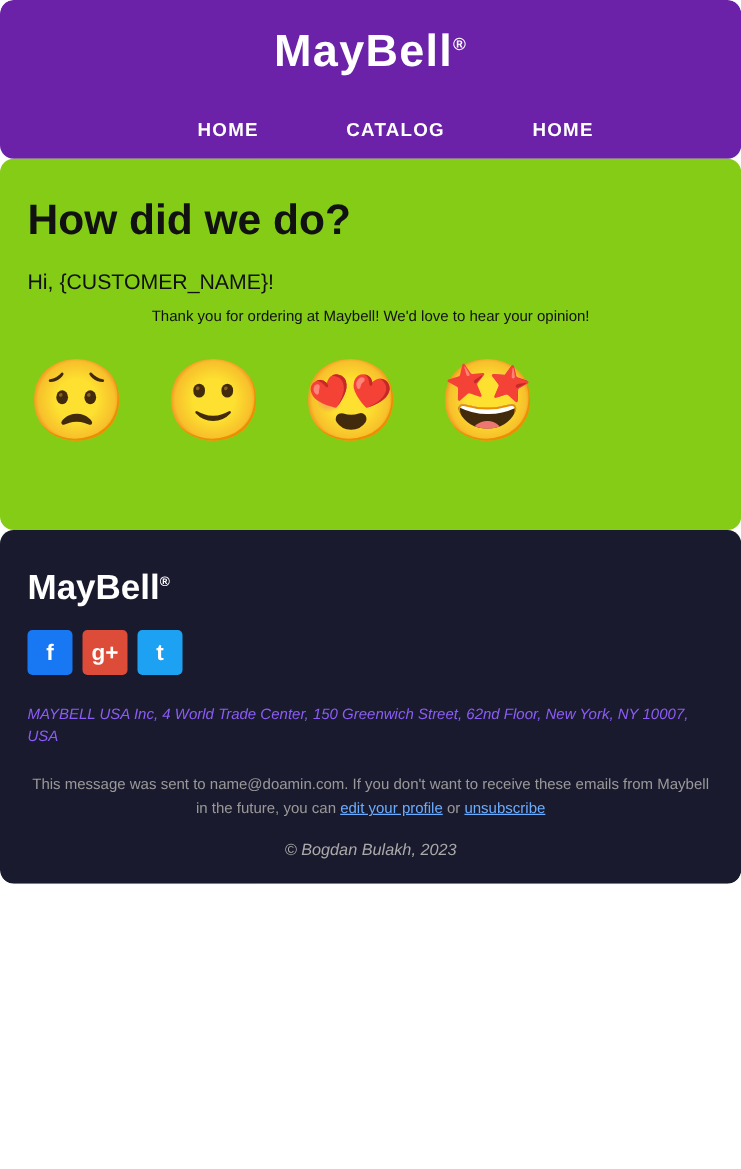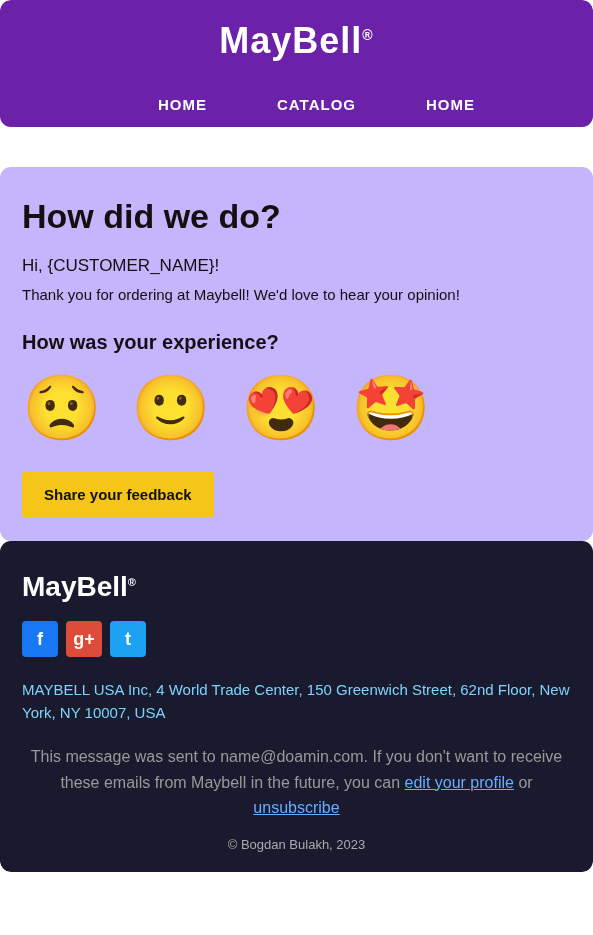--- a/index.html
+++ b/index.html
@@ -33,39 +33,39 @@
       color: #fff;
       text-decoration: none;
       font-size: 15px;
       font-weight: 600;
       letter-spacing: 1px;
       padding-left: 40px;
     }
 
     
     .main {
-      padding: 30px 22px 24px 22px;
-      background: #c4b5fd;
-      margin-top: 40px;
+      padding: 30px 22px 40px 22px;
+      background: #84cc16;
     }
     .main h1 {
       font-size: 34px;
       font-weight: bold;
       color: #111;
       margin-bottom: 20px;
     }
     .greeting {
       font-size: 17px;
       color: #111;
       margin-bottom: 10px;
     }
     .thank-you {
-      font-size: 15px;
+      font-size: 12px;
       color: #111;
       margin-bottom: 28px;
+      text-align: center;
     }
     .experience-title {
       font-size: 20px;
       font-weight: bold;
       color: #111;
       margin-bottom: 22px;
     }
     .emojis {
       display: flex;
       gap: 30px;
@@ -124,68 +124,68 @@
     .fb { background: #1877f2; }
     .gp { background: #dd4b39; }
     .tw { background: #1da1f2; }
 
     .footer-support {
       font-size: 14px;
       color: #ccc;
       margin-bottom: 14px;
     }
     .footer-address {
-      font-size: 15px;
-      color: #7dd3fc;
+      font-size: 12px;
+      color: #8b5cf6;
       margin-bottom: 20px;
       line-height: 1.5;
+      font-style: italic;
     }
     .footer-message {
-      font-size: 16px;
+      font-size: 12px;
       color: #999;
       text-align: center;
       margin-bottom: 16px;
       line-height: 1.6;
     }
     .footer-message a {
       color: #6aacff;
       text-decoration: underline;
     }
     .footer-copy {
       font-size: 13px;
       color: #aaa;
       text-align: center;
+      font-style: italic;
     }
   </style>
 </head>
 <body>
 
 <header class="header">
   <div class="logo">
     <span>MayBell</span><sup>®</sup>
   </div>
   <nav>
     <a>HOME</a>
     <a>CATALOG</a>
     <a>HOME</a>
   </nav>
 </header>
 
 <main class="main">
   <h1>How did we do?</h1>
   <p class="greeting">Hi, {CUSTOMER_NAME}!</p>
   <p class="thank-you">Thank you for ordering at Maybell! We'd love to hear your opinion!</p>
-  <p class="experience-title">How was your experience?</p>
   <div class="emojis">
     <span class="emoji">😟</span>
     <span class="emoji">🙂</span>
     <span class="emoji">😍</span>
     <span class="emoji">🤩</span>
   </div>
-  <button class="feedback-btn">Share your feedback</button>
 </main>
 
 <footer class="footer">
   <div class="footer-logo">
     <span>MayBell</span><sup>®</sup>
   </div>
   <div class="social-icons">
     <div class="social-icon fb">f</div>
     <div class="social-icon gp">g+</div>
     <div class="social-icon tw">t</div>

